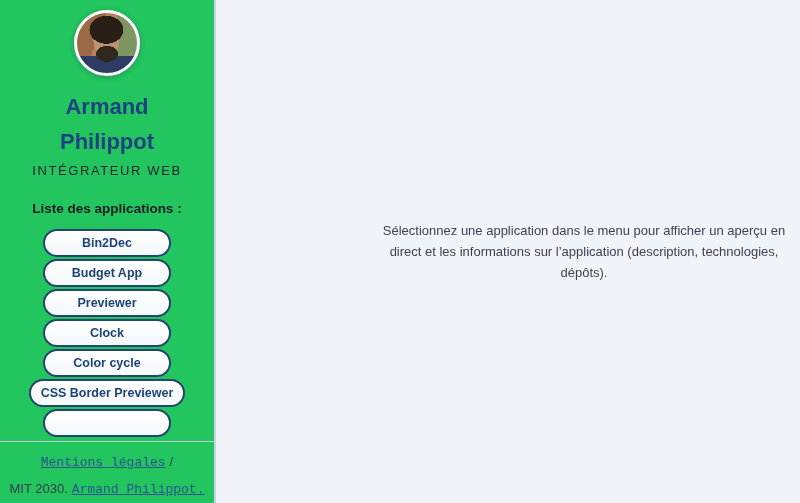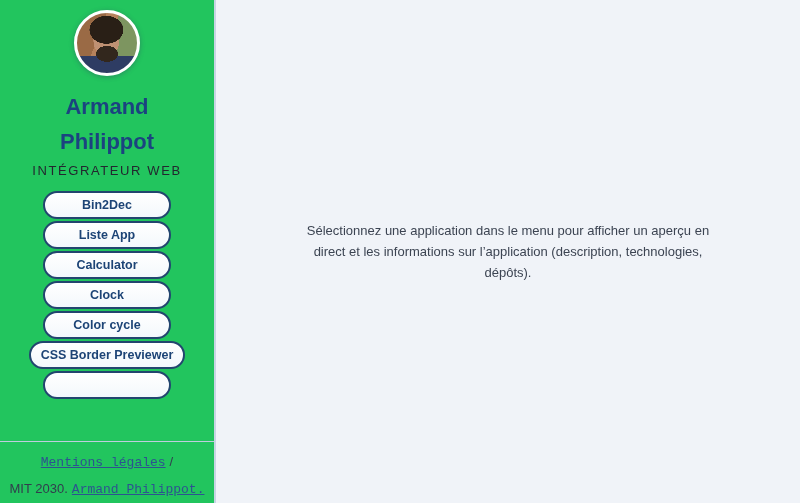--- a/index.html
+++ b/index.html
@@ -110,21 +110,21 @@
   }
   .footer-separator { color: #323d4d; margin-left: 4px; }
   .license-text { margin-right: 4px; }
 
   
   .main-panel {
     flex: 1;
     background: #f0f3f8;
     display: flex;
     align-items: center;
-    justify-content: center;
+    justify-content: flex-end;
   }
   .placeholder-message {
     max-width: 432px;
     margin: 0;
     text-align: center;
     font-size: 13px;
     line-height: 21px;
     color: #3c4452;
   }
 </style>
@@ -138,25 +138,26 @@
 
       <div class="avatar"></div>
 
       <h1 class="profile-name">
         <span>Armand</span>
         <span>Philippot</span>
       </h1>
 
       <div class="profile-role">INTÉGRATEUR WEB</div>
 
+      <div class="apps-label">Liste des applications :</div>
 
       <nav class="apps-list">
         <button class="app-button">Bin2Dec</button>
-        <button class="app-button">Liste App</button>
-        <button class="app-button">Calculator</button>
+        <button class="app-button">Budget App</button>
+        <button class="app-button">Previewer</button>
         <button class="app-button">Clock</button>
         <button class="app-button">Color cycle</button>
         <button class="app-button">CSS Border Previewer</button>
         <button class="app-button"></button>
       </nav>
 
     </div>
 
     <footer class="sidebar-footer">
       <div class="footer-line">

